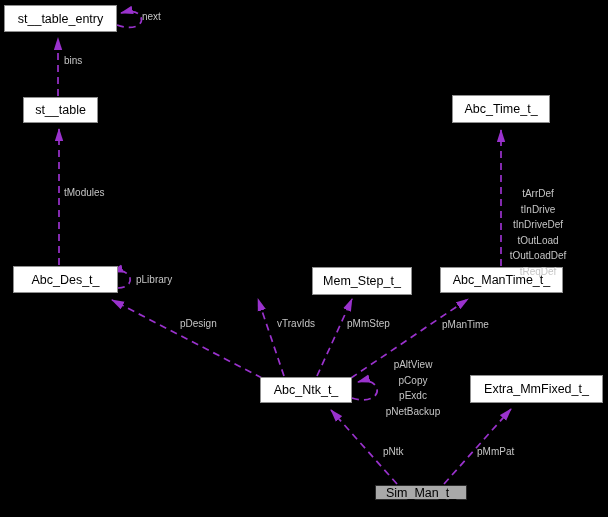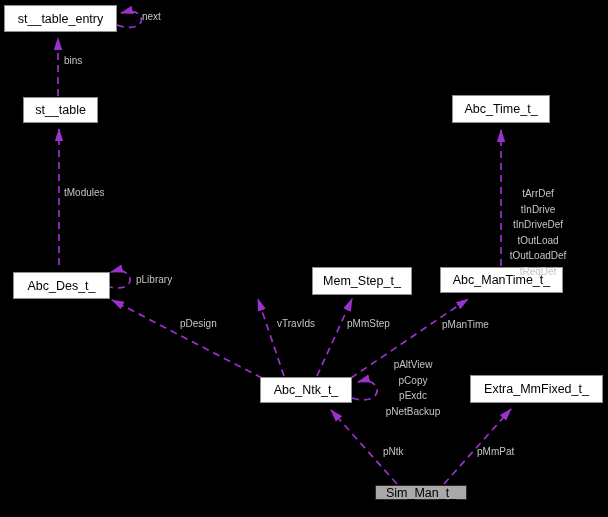--- a/index.html
+++ b/index.html
@@ -69,21 +69,21 @@
     <path class="edge" d="M 397,484 L 331,410" marker-end="url(#arrow)"></path>
     <path class="edge" d="M 444,484 L 511,409" marker-end="url(#arrow)"></path>
   </svg>
 
   <div class="node" style="left:4px;top:5px;width:113px;height:27px;">st__table_entry</div>
 
   <div class="node" style="left:23px;top:97px;width:75px;height:26px;">st__table</div>
 
   <div class="node" style="left:452px;top:95px;width:98px;height:28px;">Abc_Time_t_</div>
 
-  <div class="node" style="left:13px;top:272px;width:97px;height:27px;">Abc_Des_t_</div>
+  <div class="node" style="left:13px;top:266px;width:105px;height:27px;">Abc_Des_t_</div>
 
 
   <div class="node" style="left:312px;top:267px;width:100px;height:28px;">Mem_Step_t_</div>
 
   <div class="node" style="left:440px;top:267px;width:123px;height:26px;">Abc_ManTime_t_</div>
 
   <div class="node" style="left:470px;top:375px;width:133px;height:28px;">Extra_MmFixed_t_</div>
 
   <div class="node" style="left:260px;top:377px;width:92px;height:26px;">Abc_Ntk_t_</div>
 

